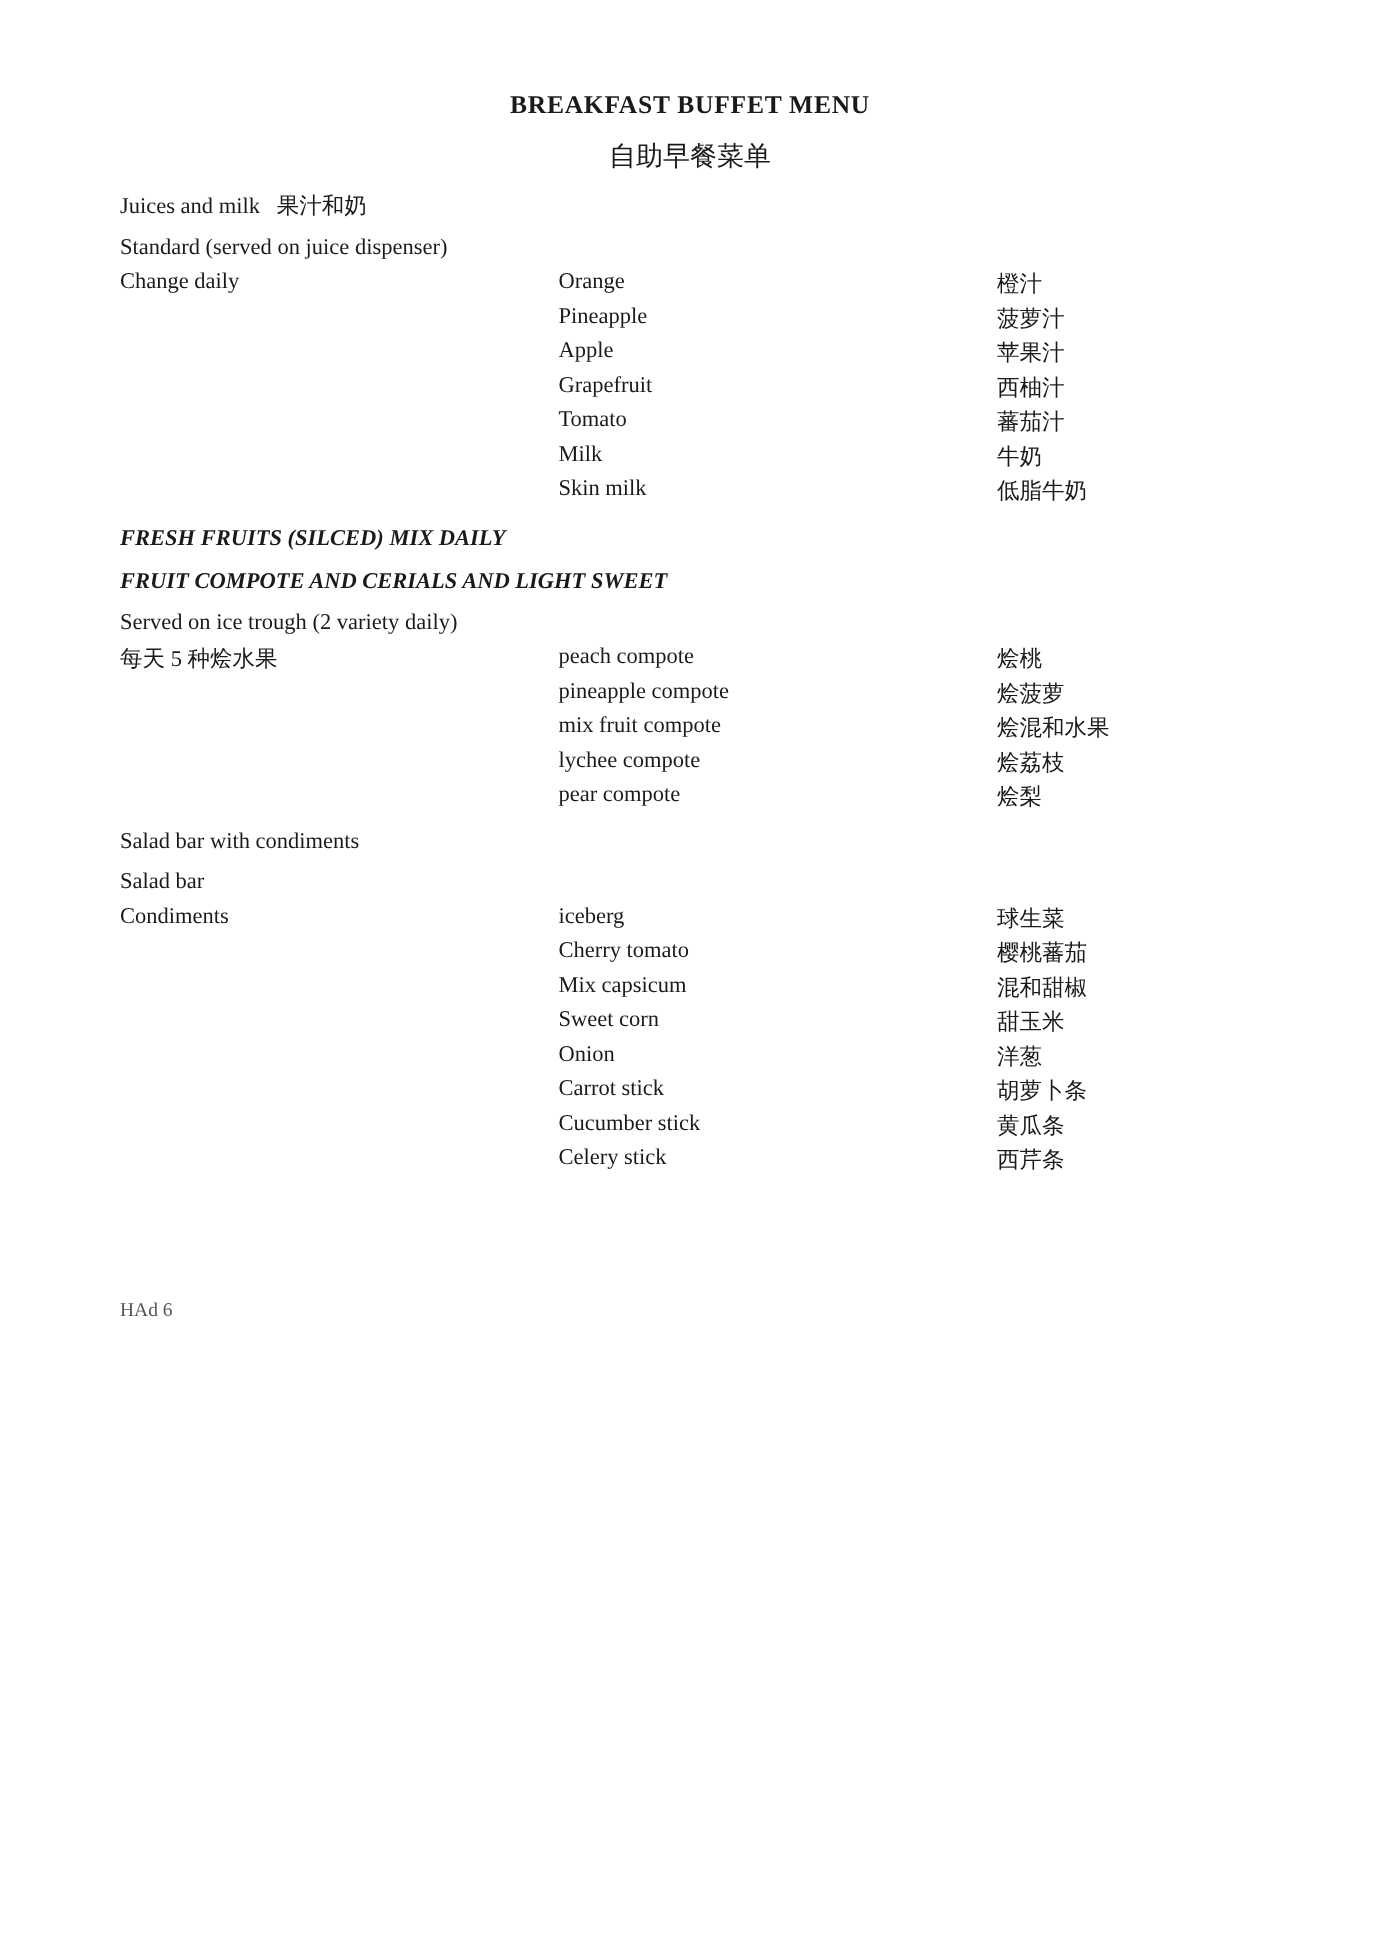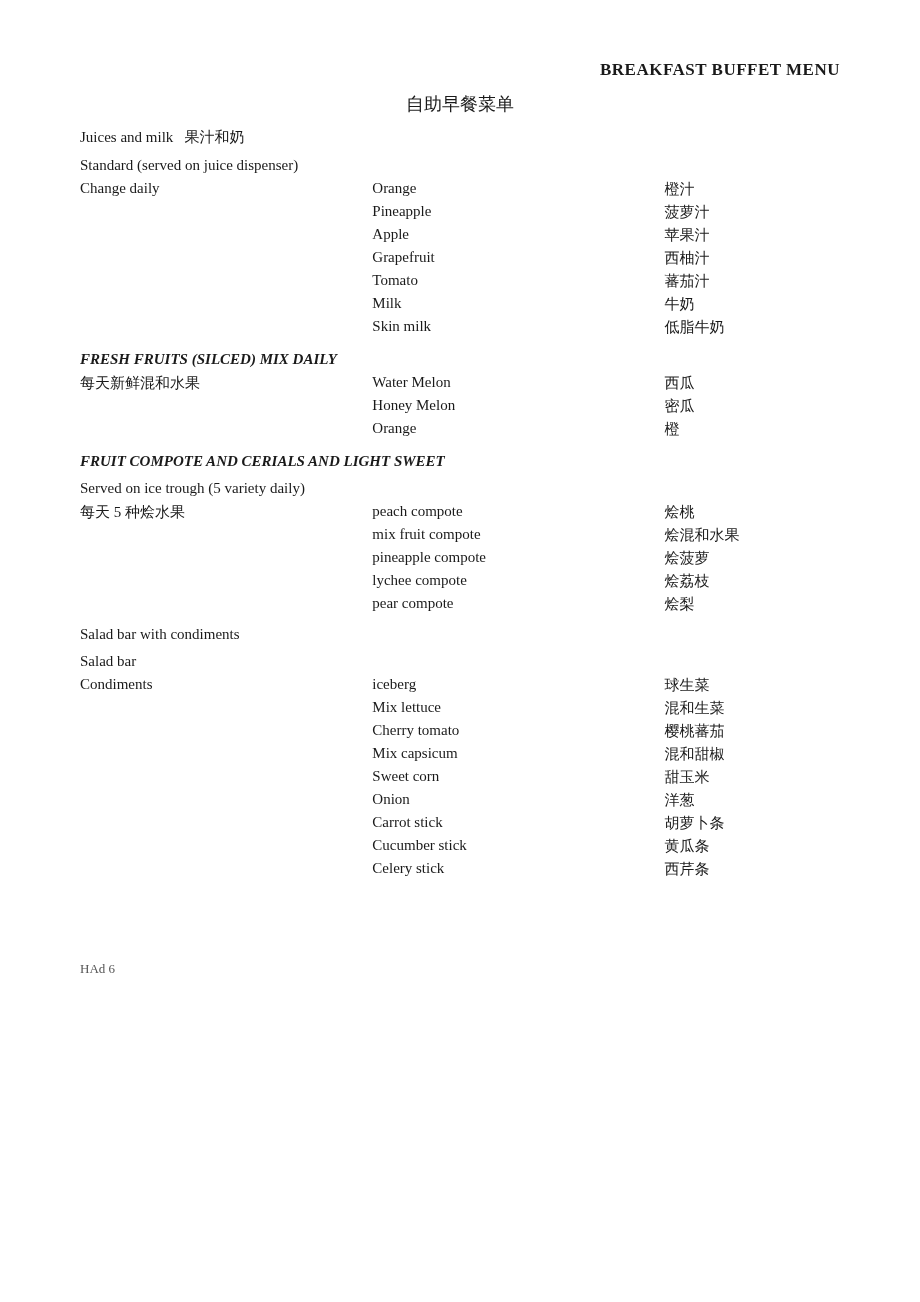--- a/index.html
+++ b/index.html
@@ -10,21 +10,21 @@
     body {
       background: #ffffff;
       font-family: "Times New Roman", Times, serif;
       font-size: 15px;
       color: #1a1a1a;
       padding: 60px 80px;
       width: 920px;
       min-height: 1302px;
     }
     .page-title-en {
-      text-align: right;
+      text-align: center;
       font-weight: bold;
       font-size: 17px;
       margin-bottom: 12px;
       letter-spacing: 0.5px;
     }
     .page-title-cn {
       text-align: center;
       font-size: 18px;
       margin-bottom: 12px;
     }
@@ -109,60 +109,41 @@
         <td class="col-label"></td>
         <td class="col-item">Skin milk</td>
         <td class="col-chinese">低脂牛奶</td>
       </tr>
     </tbody>
   </table>
 </div>
 
 <div>
   <div class="section-header-upper">FRESH FRUITS (Silced) MIX daily</div>
-  <table class="menu-table">
-    <tbody>
-      <tr>
-        <td class="col-label">每天新鲜混和水果</td>
-        <td class="col-item">Water Melon</td>
-        <td class="col-chinese">西瓜</td>
-      </tr>
-      <tr>
-        <td class="col-label"></td>
-        <td class="col-item">Honey Melon</td>
-        <td class="col-chinese">密瓜</td>
-      </tr>
-      <tr>
-        <td class="col-label"></td>
-        <td class="col-item">Orange</td>
-        <td class="col-chinese">橙</td>
-      </tr>
-    </tbody>
-  </table>
 </div>
 
 <div>
   <div class="section-header-upper">FRUIT COMPOTE AND CERIALS AND LIGHT SWEET</div>
-  <div class="section-header">Served on ice trough (5 variety daily)</div>
+  <div class="section-header">Served on ice trough (2 variety daily)</div>
   <table class="menu-table">
     <tbody>
       <tr>
         <td class="col-label">每天 5 种烩水果</td>
         <td class="col-item">peach compote</td>
         <td class="col-chinese">烩桃</td>
       </tr>
       <tr>
         <td class="col-label"></td>
+        <td class="col-item">pineapple compote</td>
+        <td class="col-chinese">烩菠萝</td>
+      </tr>
+      <tr>
+        <td class="col-label"></td>
         <td class="col-item">mix fruit compote</td>
         <td class="col-chinese">烩混和水果</td>
-      </tr>
-      <tr>
-        <td class="col-label"></td>
-        <td class="col-item">pineapple compote</td>
-        <td class="col-chinese">烩菠萝</td>
       </tr>
       <tr>
         <td class="col-label"></td>
         <td class="col-item">lychee compote</td>
         <td class="col-chinese">烩荔枝</td>
       </tr>
       <tr>
         <td class="col-label"></td>
         <td class="col-item">pear compote</td>
         <td class="col-chinese">烩梨</td>
@@ -176,25 +157,20 @@
   <div class="section-header">Salad bar</div>
   <table class="menu-table">
     <tbody>
       <tr>
         <td class="col-label">Condiments</td>
         <td class="col-item">iceberg</td>
         <td class="col-chinese">球生菜</td>
       </tr>
       <tr>
         <td class="col-label"></td>
-        <td class="col-item">Mix lettuce</td>
-        <td class="col-chinese">混和生菜</td>
-      </tr>
-      <tr>
-        <td class="col-label"></td>
         <td class="col-item">Cherry tomato</td>
         <td class="col-chinese">樱桃蕃茄</td>
       </tr>
       <tr>
         <td class="col-label"></td>
         <td class="col-item">Mix capsicum</td>
         <td class="col-chinese">混和甜椒</td>
       </tr>
       <tr>
         <td class="col-label"></td>

